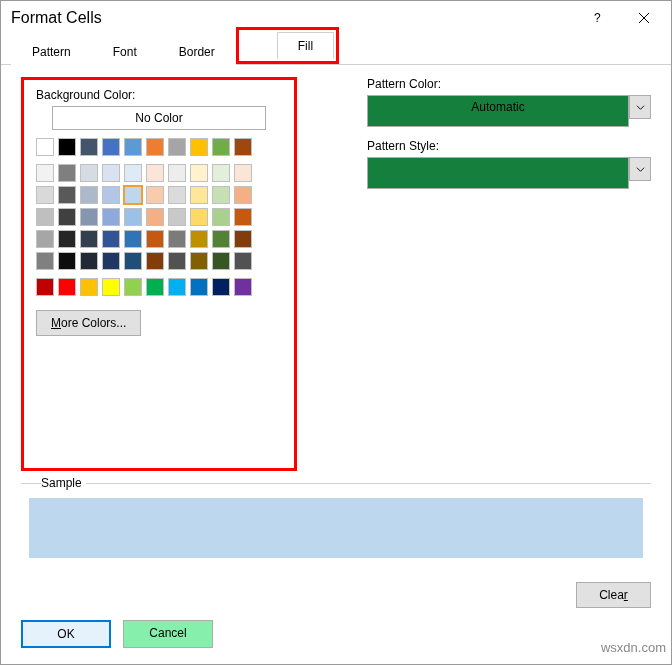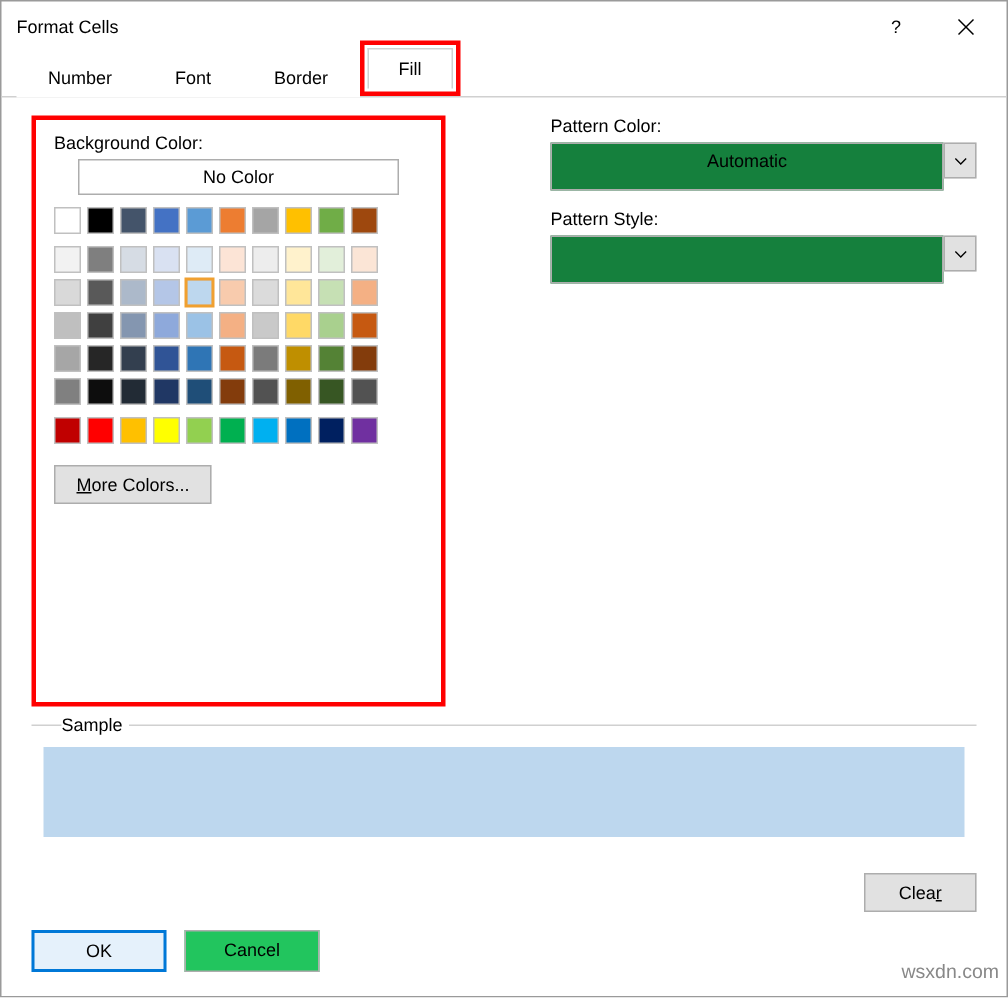--- a/index.html
+++ b/index.html
@@ -1,46 +1,46 @@
 <!DOCTYPE html>
 <html><head>
 <meta charset="utf-8">
 <style>
   * { box-sizing: border-box; font-family: "Segoe UI", Tahoma, sans-serif; font-size: 12px; }
   body { margin: 0; background: #fff; width: 672px; height: 665px; overflow: hidden; }
   .dialog { width: 672px; height: 665px; border: 1px solid #9a9a9a; background: #fff; display: flex; flex-direction: column; }
   .titlebar { height: 34px; display: flex; align-items: center; padding: 0 4px 0 10px; }
-  .titlebar-title { flex: 1; font-size: 12px; }
+  .titlebar-title { flex: 1; font-size: 16px; }
   .tb-btn { width: 46px; height: 30px; display: flex; align-items: center; justify-content: center; cursor: pointer; }
   .tb-btn svg { width: 12px; height: 12px; }
   .tabbar { display: flex; align-items: flex-end; border-bottom: 1px solid #d0d0d0; padding: 0 10px; height: 30px; }
   .tab { padding: 6px 20px; border: 1px solid transparent; border-bottom: none; cursor: pointer; position: relative; top: 1px; background: #fff; }
   .tab.sel { border-color: #d0d0d0; background: #fff; }
   .highlight-tab { border: 3px solid #ff0000; padding: 2px; }
-  .highlight-tab .tab { top: 0; }
+  .highlight-tab .tab { top: 0; margin-left: 36px; }
   .body { flex: 1; padding: 12px 20px; display: flex; gap: 70px; }
   .hl-box { border: 3px solid #ff0000; padding: 8px 12px 12px; width: 276px; }
   .section-label { margin-bottom: 4px; }
   .nocolor { border: 1px solid #adadad; text-align: center; padding: 4px 0; margin: 4px 16px 8px; cursor: pointer; }
   .swatch-row { display: flex; gap: 4px; margin-bottom: 4px; }
   .swatch-block { margin-bottom: 8px; }
   .sw { width: 18px; height: 18px; border: 1px solid #c0c0c0; cursor: pointer; }
   .sw.sel { outline: 2px solid #f0a030; outline-offset: -1px; }
   .btn { border: 1px solid #adadad; background: #e1e1e1; padding: 5px 14px; cursor: pointer; text-align: center; min-width: 75px; }
   .btn-row { display: flex; gap: 24px; margin-top: 14px; }
   .right-col { flex: 1; }
   .combo { display: flex; margin: 4px 0 12px; }
   .combo-field { flex: 1; border: 1px solid #adadad; padding: 4px 6px; height: 32px; text-align: center; background: #15803d; }
   .combo-btn { width: 22px; height: 24px; border: 1px solid #adadad; background: #e1e1e1; display: flex; align-items: center; justify-content: center; cursor: pointer; }
   .combo-btn svg { width: 9px; height: 9px; }
   .sample-group { margin: 0 20px 10px; border: 1px solid #d0d0d0; border-left: none; border-right: none; border-bottom: none; position: relative; padding: 14px 8px 8px; }
   .sample-group .legend { position: absolute; top: -8px; left: 0; background: #fff; padding: 0 4px 0 0; margin-left: 20px; }
   .sample-box { height: 60px; background: #bcd3ea; }
   .footer { display: flex; gap: 12px; padding: 6px 20px 16px; }
-  .footer .btn { min-width: 90px; background: #22c55e; }
+  .footer .btn { min-width: 90px; background: #86efac; }
   .footer .btn.default { border: 2px solid #0078d7; background: #e5f1fb; }
   .clear-row { display:flex; justify-content:flex-end; padding: 6px 20px; }
   .underline { text-decoration: underline; }
   .watermark { position: absolute; bottom: 10px; right: 6px; color: #888; font-size: 13px; }
 </style>
 </head>
 <body>
 
 <div class="dialog">
 
@@ -53,21 +53,21 @@
     </div>
     <div class="tb-btn">
       <svg viewBox="0 0 12 12">
           <line x1="1" y1="1" x2="11" y2="11" stroke="#000"></line>
           <line x1="11" y1="1" x2="1" y2="11" stroke="#000"></line>
         </svg>
     </div>
   </div>
 
   <div class="tabbar">
-    <div class="tab">Number</div>
+    <div class="tab">Pattern</div>
     <div class="tab">Font</div>
     <div class="tab">Border</div>
     <span class="highlight-tab">
       <div class="tab sel">Fill</div>
     </span>
   </div>
 
   <div class="body">
 
     <div class="hl-box">

